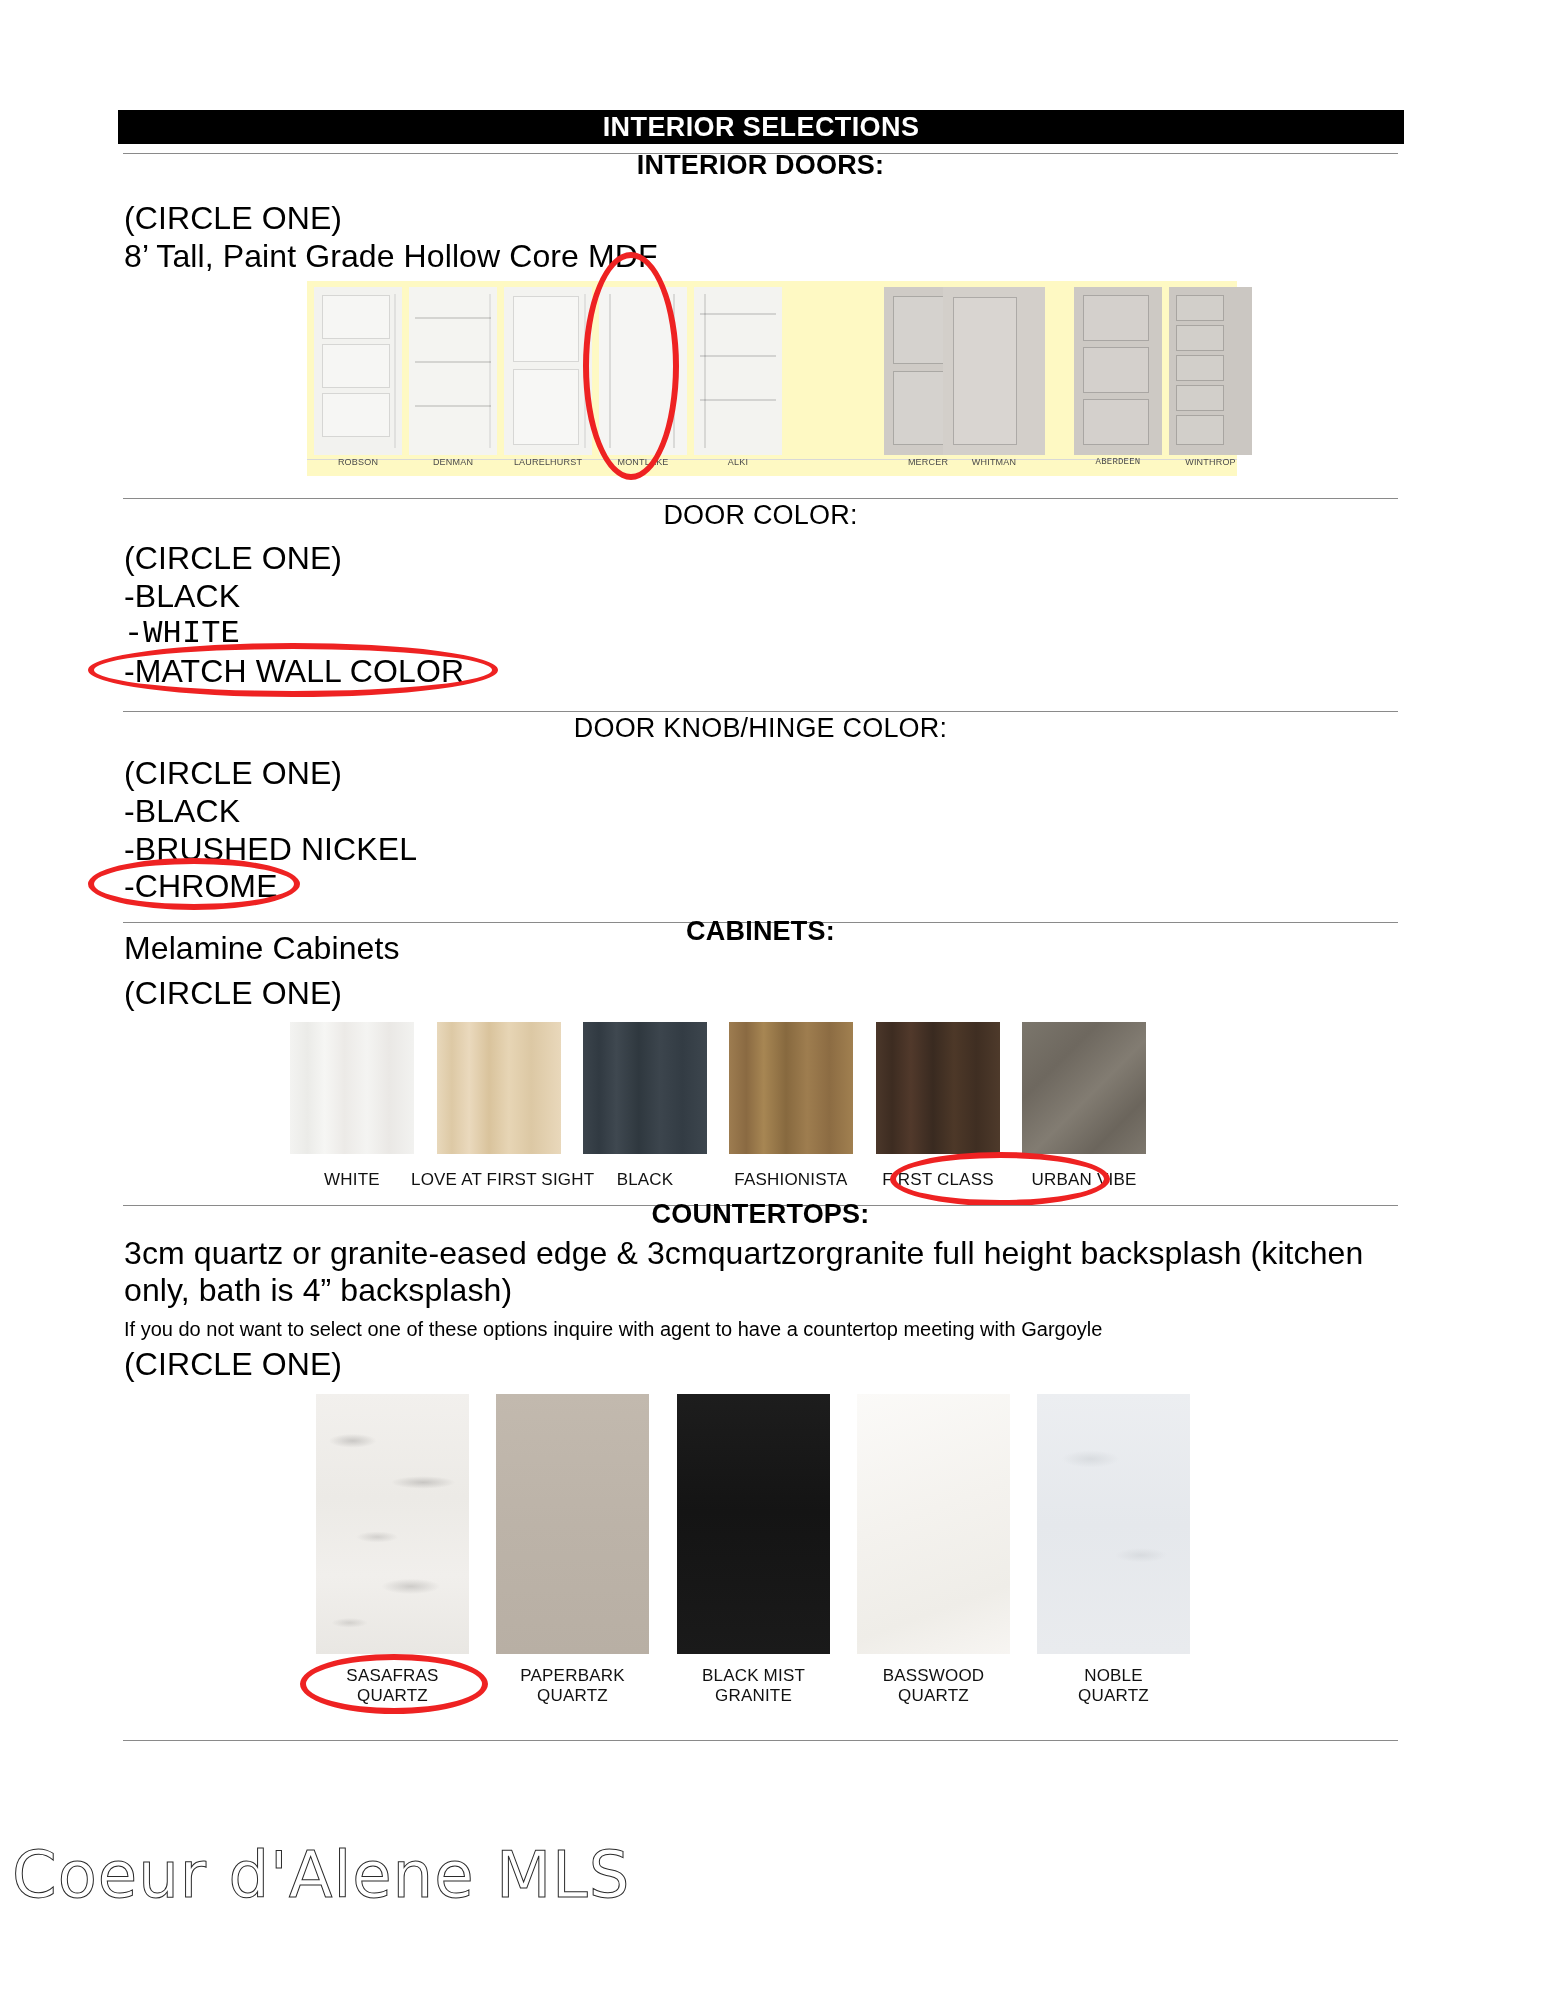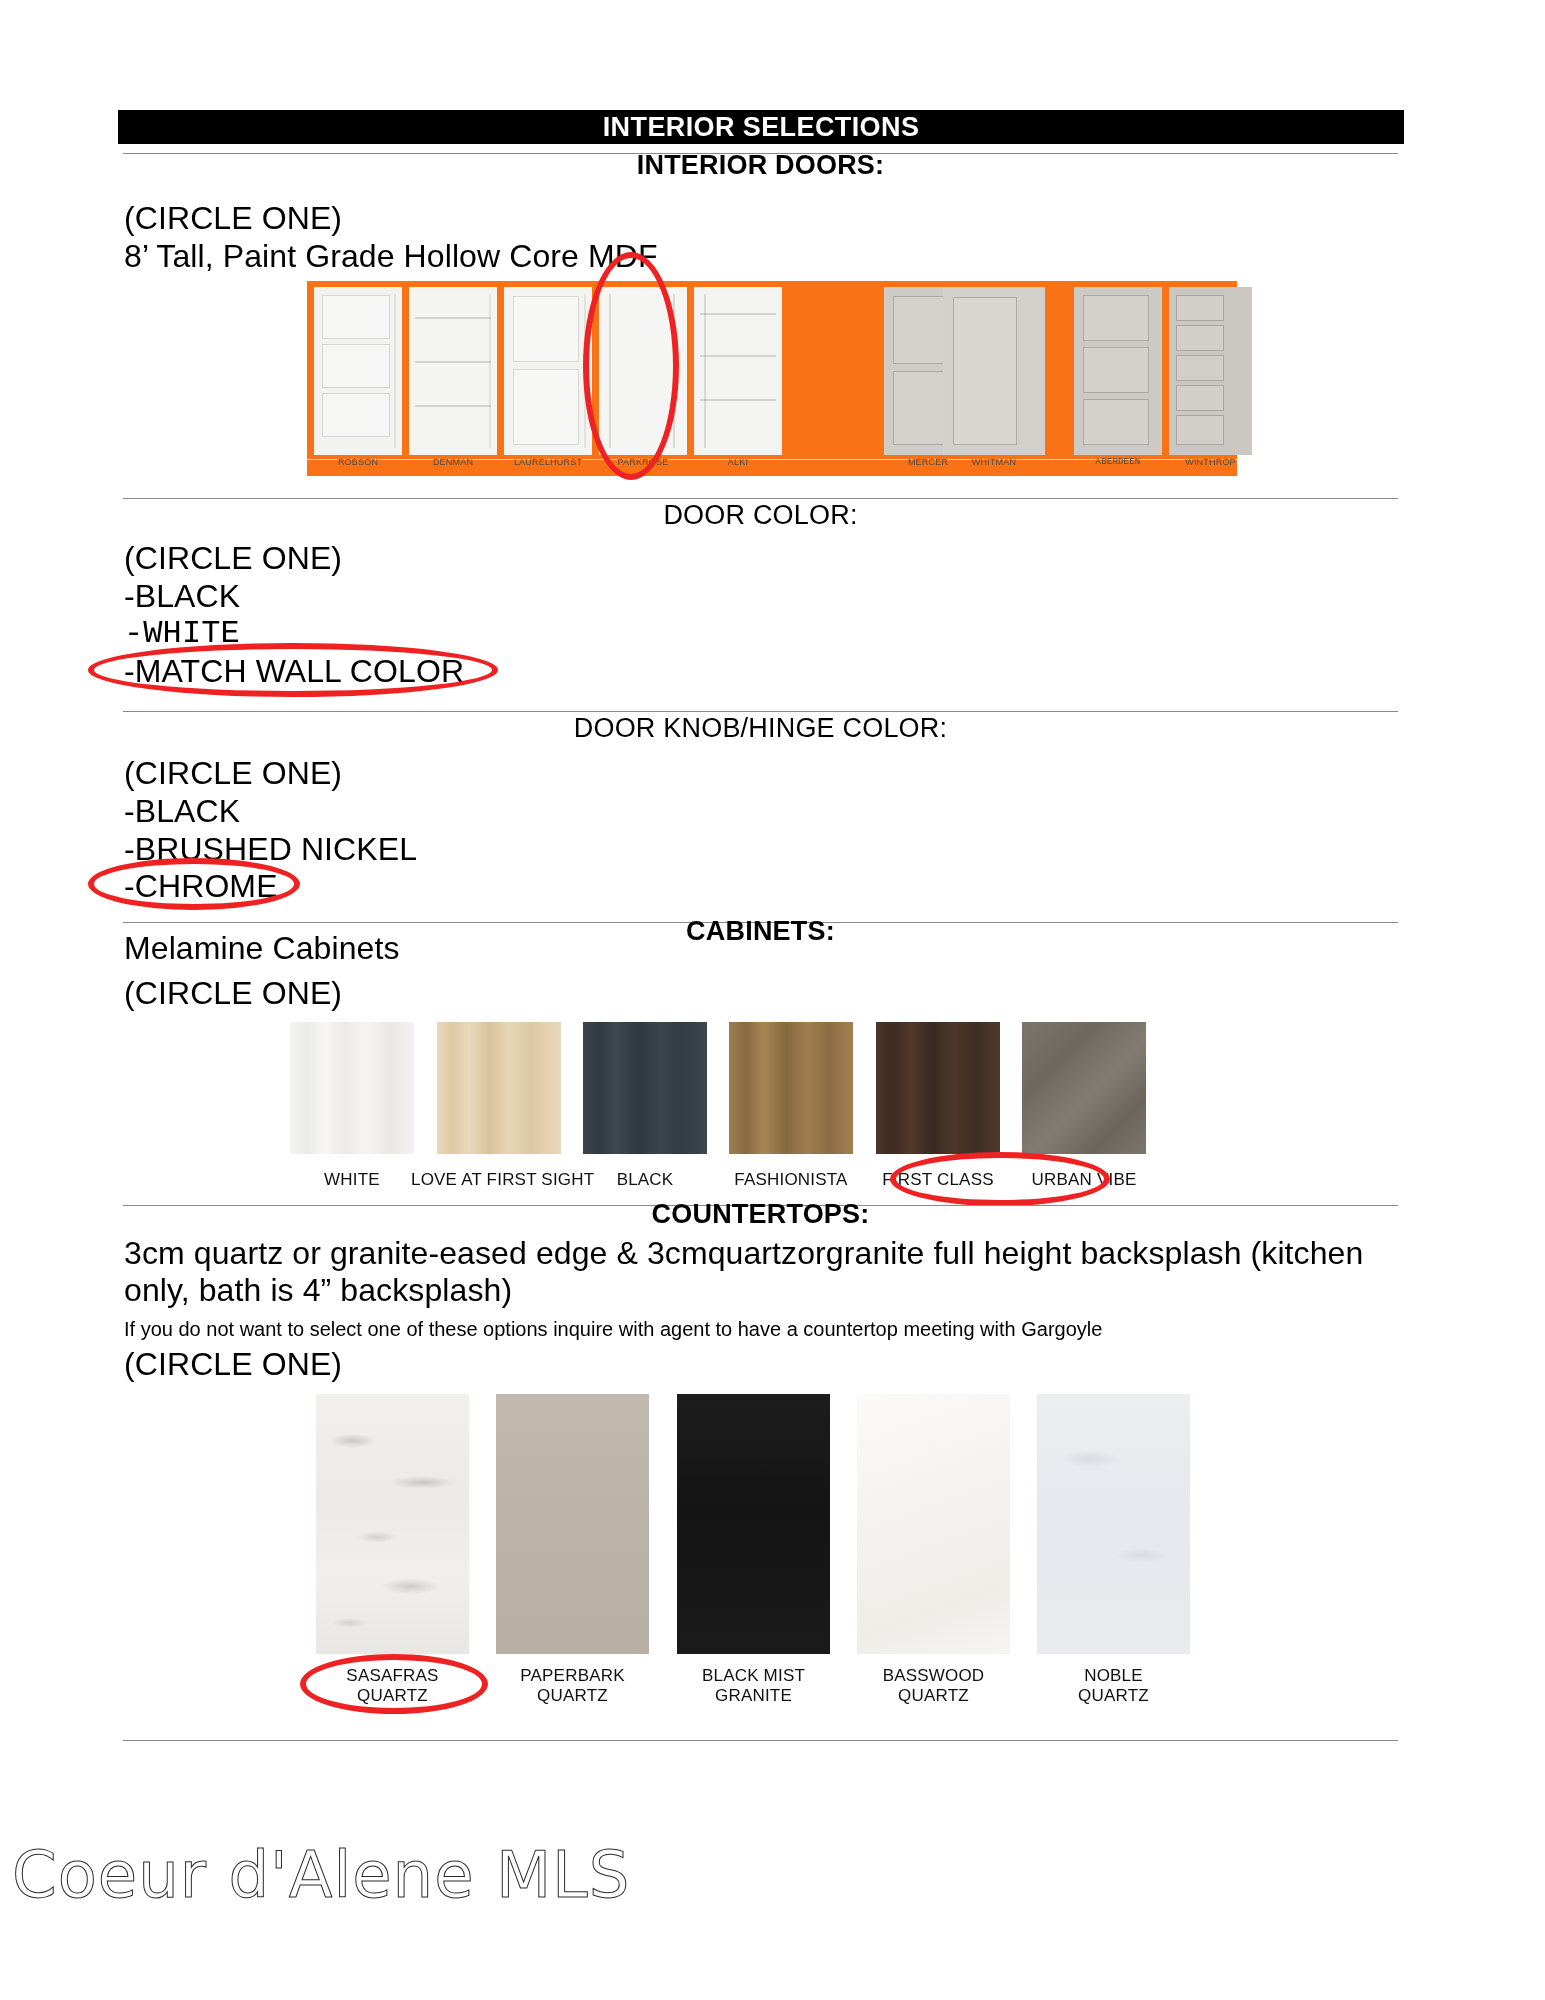--- a/index.html
+++ b/index.html
@@ -84,21 +84,21 @@
     pointer-events: none;
   }
 
   
   #door-strip {
     position: absolute;
     left: 307px;
     top: 281px;
     width: 930px;
     height: 195px;
-    background: #f97316;
+    background: #fef9c3;
   }
   .door {
     position: absolute;
     top: 6px;
     height: 168px;
     box-sizing: border-box;
   }
   .door .slab {
     position: absolute;
     left: 0; top: 0; right: 0; bottom: 0;
@@ -219,21 +219,21 @@
       <div class="panel" style="left:9px;top:9px;width:66px;height:66px;"></div>
       <div class="panel" style="left:9px;top:82px;width:66px;height:76px;"></div>
       <div class="vline" style="left:80px;background:rgba(0,0,0,0.07);"></div>
       <div class="lbl">LAURELHURST</div>
     </div>
 
     <div class="door" style="left:292px;width:88px;">
       <div class="slab" style="background:#f5f5f3;"></div>
       <div class="vline" style="left:10px;"></div>
       <div class="vline" style="left:74px;"></div>
-      <div class="lbl">PARKROSE</div>
+      <div class="lbl">MONTLAKE</div>
     </div>
 
     <div class="door" style="left:387px;width:88px;">
       <div class="slab" style="background:#f3f3f0;"></div>
       <div class="hline" style="top:26px;"></div>
       <div class="hline" style="top:68px;"></div>
       <div class="hline" style="top:112px;"></div>
       <div class="vline" style="left:10px;"></div>
       <div class="lbl">ALKI</div>
     </div>

